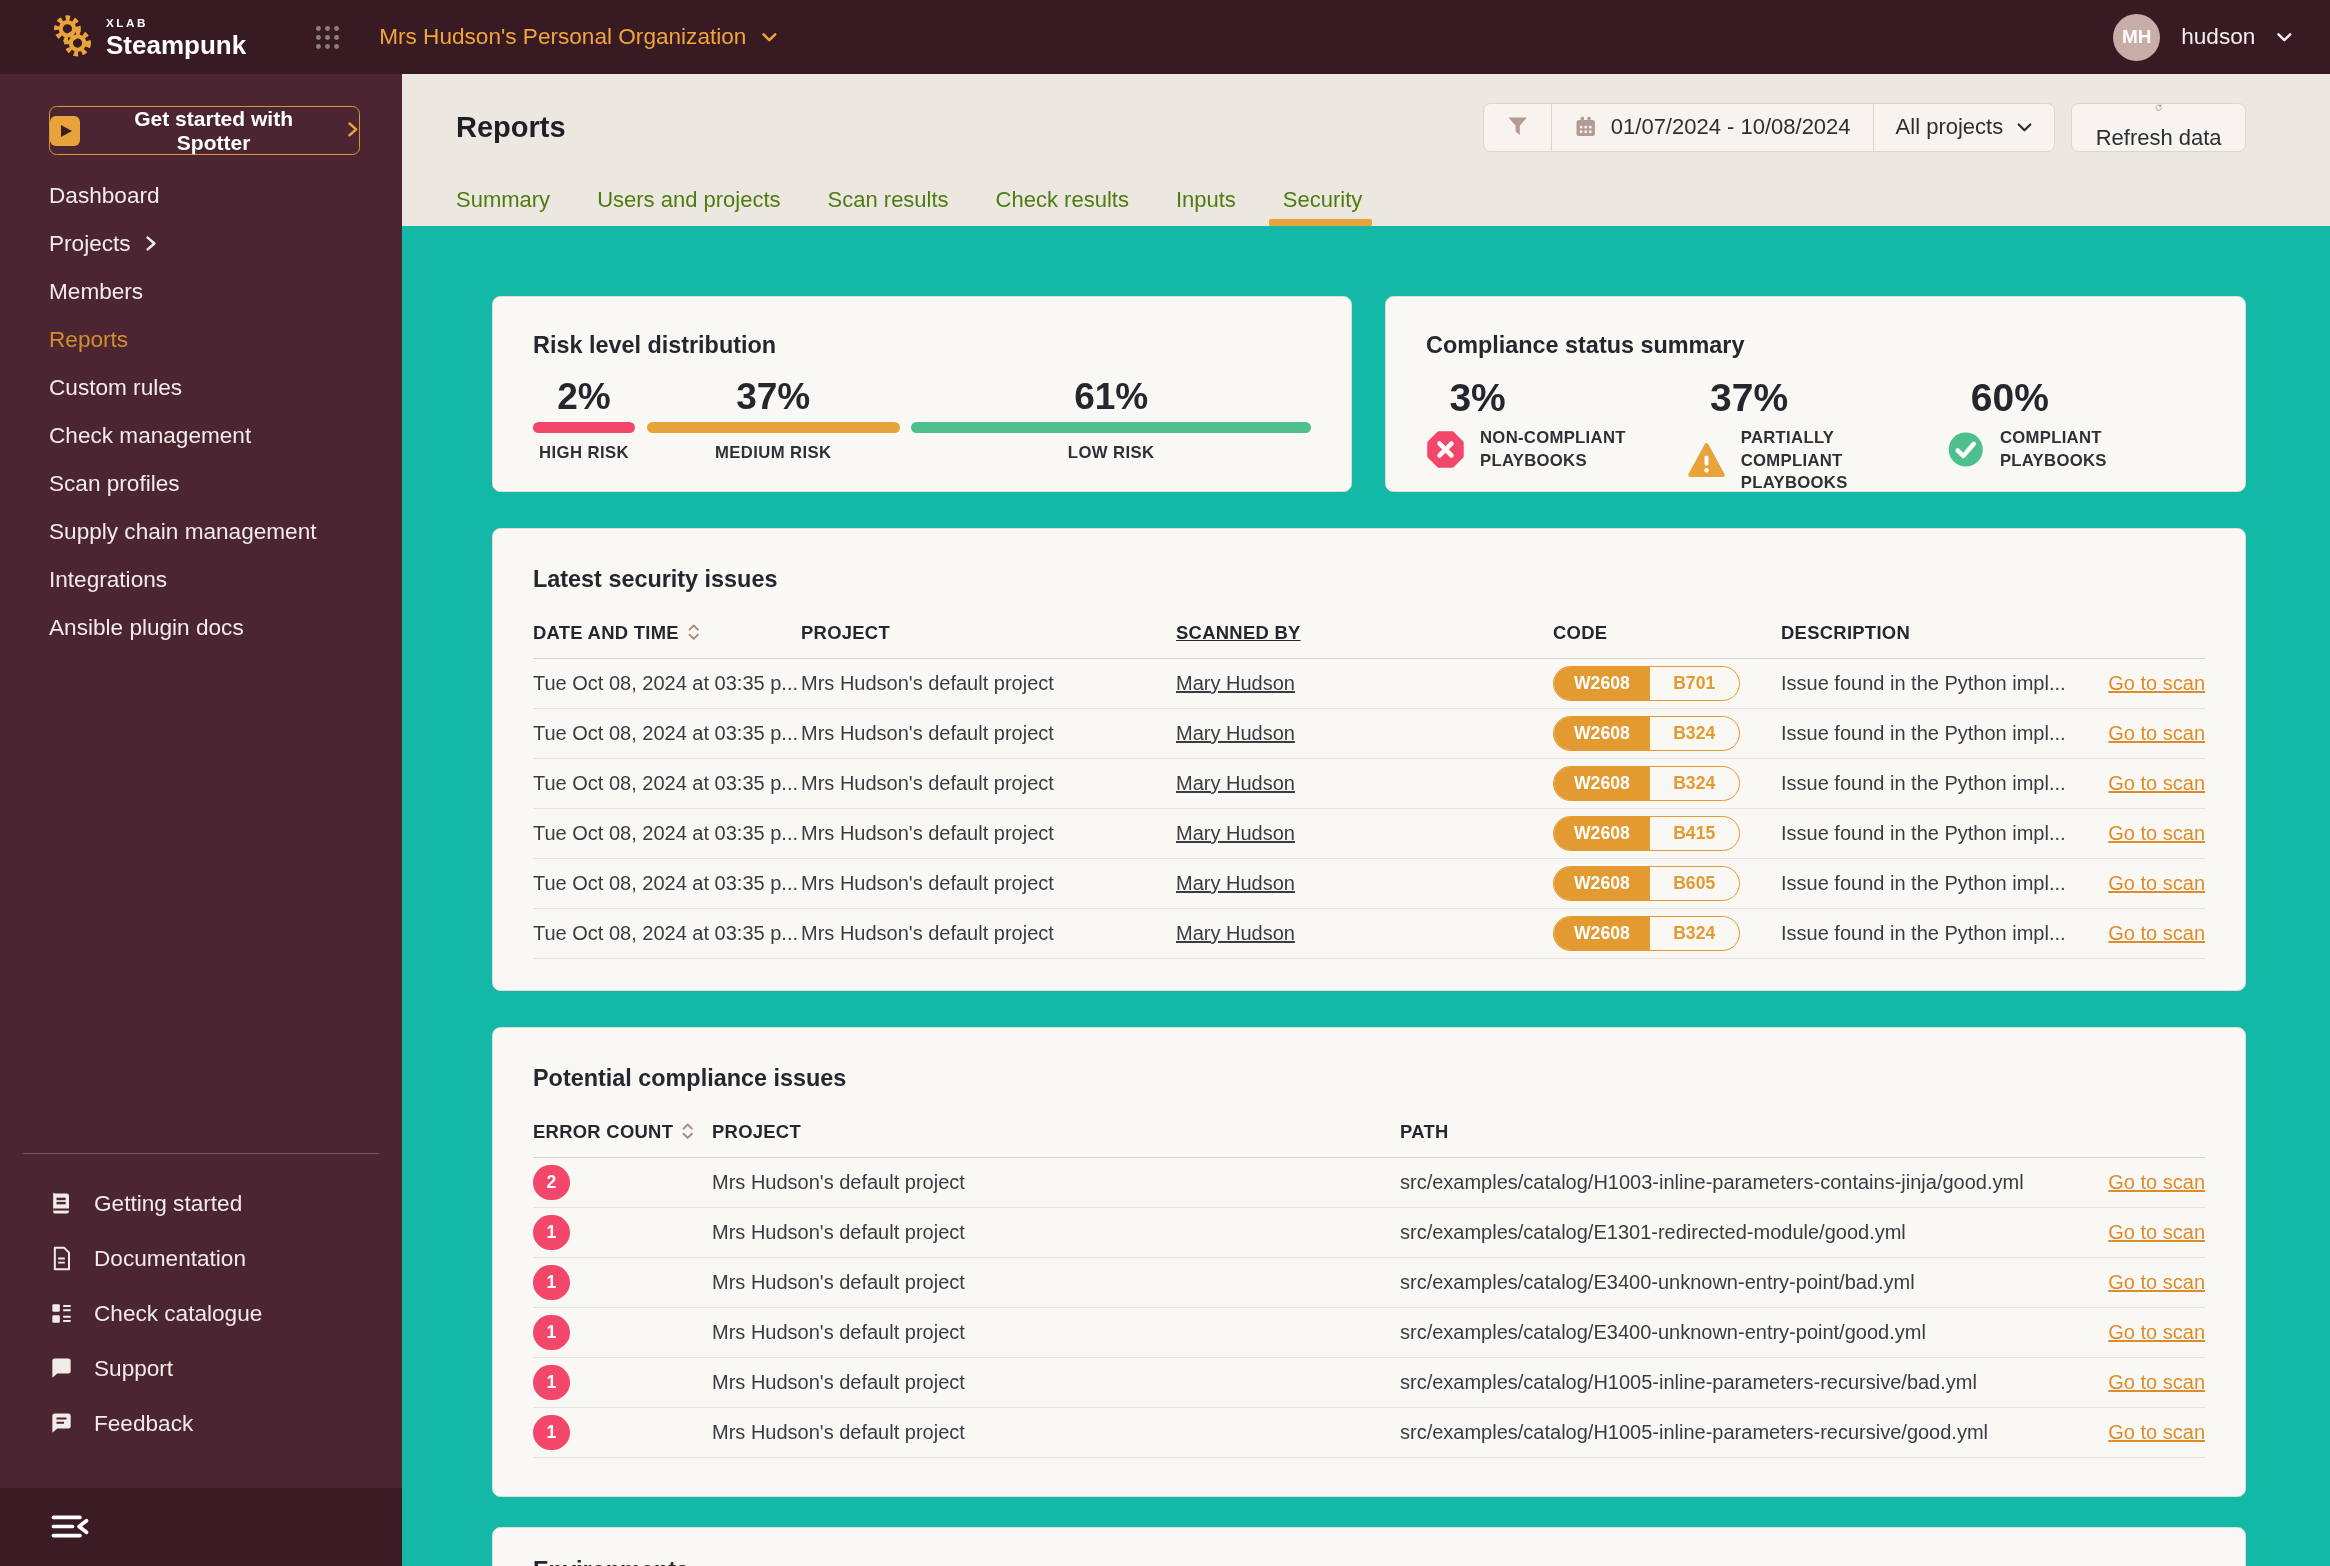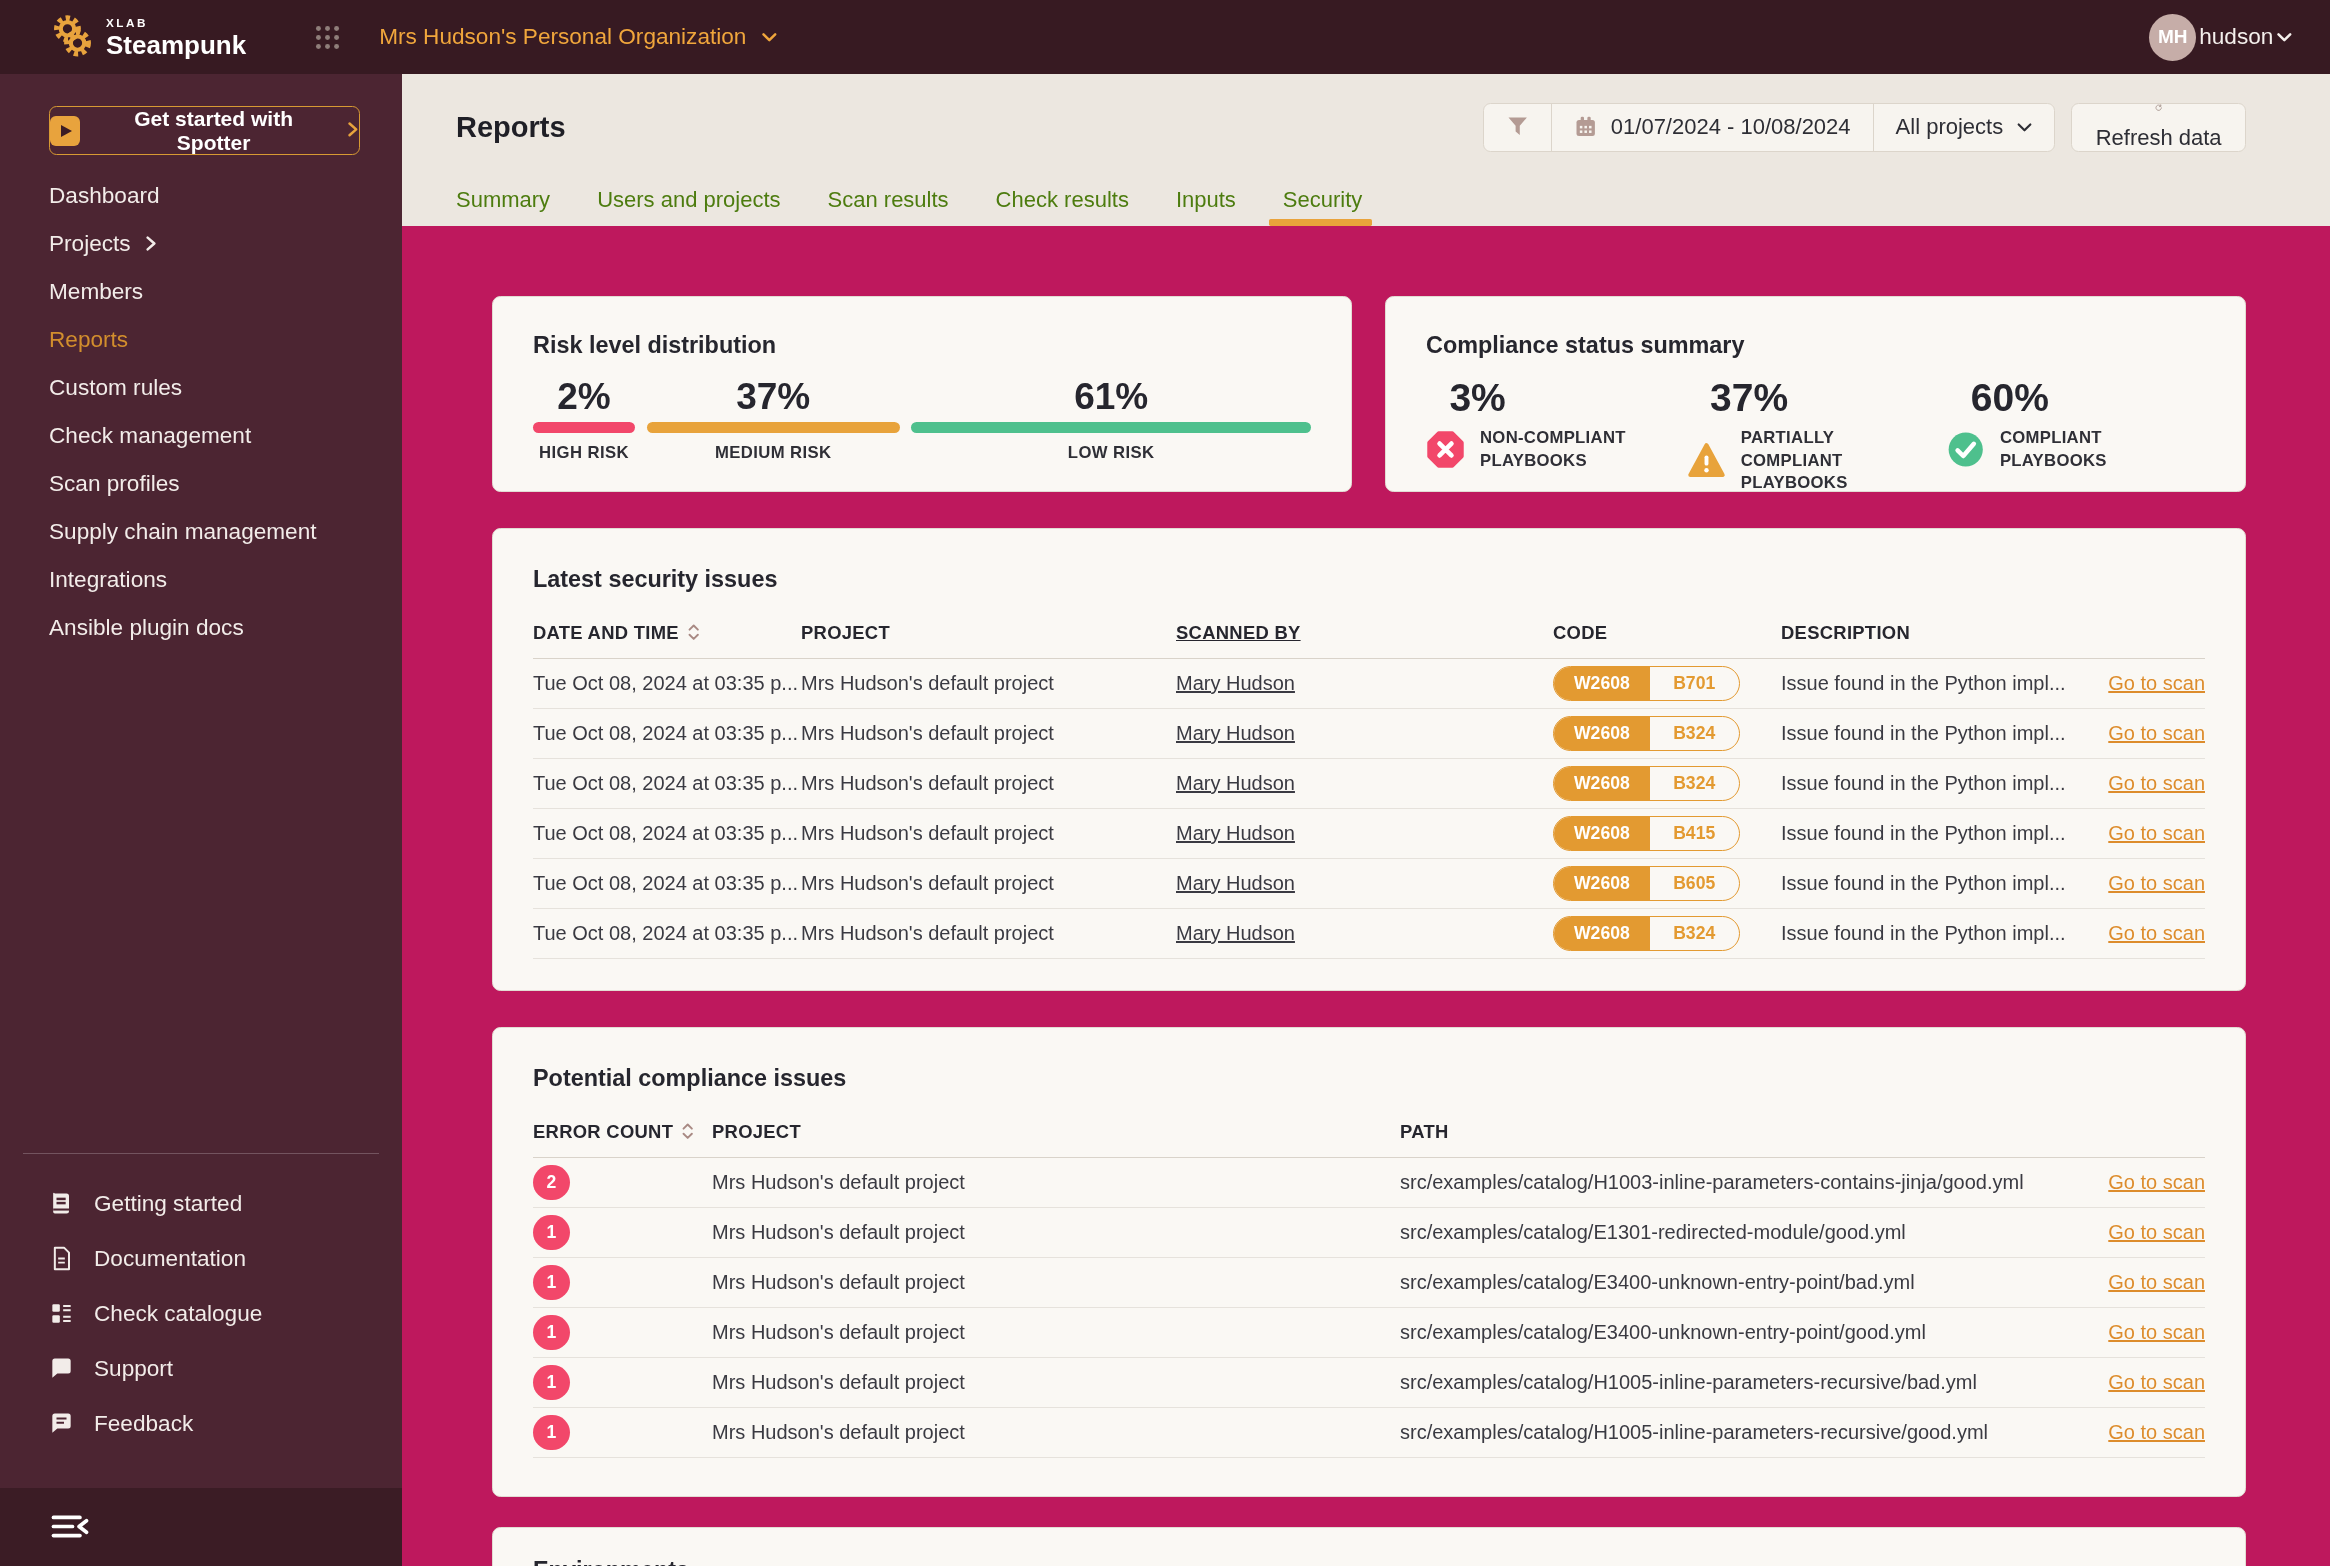--- a/index.html
+++ b/index.html
@@ -8,21 +8,21 @@
 
   
   .topbar { height:74px; background:#371A22; display:flex; align-items:center; padding:0 37px 0 49px; }
   .logo { display:flex; align-items:center; gap:10px; }
   .logo-text { display:flex; flex-direction:column; line-height:1; }
   .logo-xlab { color:#FFFFFF; font-size:11.7px; font-weight:700; letter-spacing:2.5px; margin-bottom:3.3px; }
   .logo-name { color:#FFFFFF; font-size:26px; font-weight:700; }
   .grid-btn { margin-left:65px; display:flex; align-items:center; cursor:pointer; }
   .org { display:flex; align-items:center; gap:15px; margin-left:35px; color:#F0A63C; font-size:22.6px; cursor:pointer; }
   .org .chev { color:#F0A63C; }
-  .top-right { margin-left:auto; display:flex; align-items:center; gap:3px; }
+  .top-right { margin-left:auto; display:flex; align-items:center; gap:21px; }
   .avatar { width:47px; height:47px; border-radius:50%; background:#C6ADA8; color:#FFF; font-weight:700; font-size:19px; display:flex; align-items:center; justify-content:center; }
   .user-name { color:#F4EFEC; font-size:22.6px; }
   .chev svg, .chevron-right svg { display:block; }
 
   
   .shell { display:flex; height:1493px; }
 
   
   .sidebar { width:402px; background:#4C2532; display:flex; flex-direction:column; }
   .cta { margin:32px 42px 0 49px; height:49px; border:1.7px solid #D79A33; border-radius:7.5px; background:transparent; display:flex; align-items:center; justify-content:center; gap:15px; cursor:pointer; }
@@ -46,21 +46,21 @@
   .page-title { font-size:29px; font-weight:700; color:#1F1F26; }
   .controls { margin-left:auto; display:flex; align-items:center; gap:16.7px; }
   .control-group { display:flex; align-items:stretch; height:49px; border:0.8px solid #DCD5CB; background:#F7F4EF; border-radius:7.5px; overflow:hidden; }
   .seg { display:flex; align-items:center; gap:13.4px; padding:0 22px; font-size:22px; color:#2E2E35; cursor:pointer; }
   .seg + .seg { border-left:0.8px solid #DCD5CB; }
   .refresh-btn { height:49px; border:0.8px solid #DCD5CB; background:#F7F4EF; border-radius:7.5px; display:flex; align-items:center; gap:13.4px; padding:0 23.4px; font-size:22px; color:#2E2E35; cursor:pointer;flex-direction:column; }
   .tabs { position:absolute; left:54px; bottom:0; display:flex; gap:47px; }
   .tab { font-size:22px; color:#4d7c0f; padding-bottom:13.4px; position:relative; cursor:pointer; }
   .tab.active::after { content:""; position:absolute; left:-13.4px; right:-10px; bottom:0; height:6.7px; border-radius:1.7px; background:#E9A33B; }
 
-  .content { flex:1; background:#be185d; padding:70px 36px 0 90px; overflow:hidden; }
+  .content { flex:1; background:#14b8a6; padding:70px 36px 0 90px; overflow:hidden; }
   .cards-row { display:flex; gap:33px; width:1754px; }
   .card { background:#FAF8F4; border:0.8px solid #E2DCD3; border-radius:8.4px; }
 
   
   .card.risk { width:860px; height:196px; padding:35px 40px; }
   .card-title { font-size:23.4px; font-weight:700; color:#26262E; }
   .risk-bars { display:flex; gap:11.7px; margin-top:16.7px; }
   .risk-seg { display:flex; flex-direction:column; align-items:center; }
   .risk-seg .pct { font-size:37px; font-weight:700; color:#26262E; line-height:1.15; }
   .bar { height:11.7px; border-radius:5.9px; width:100%; margin-top:3.3px; }

